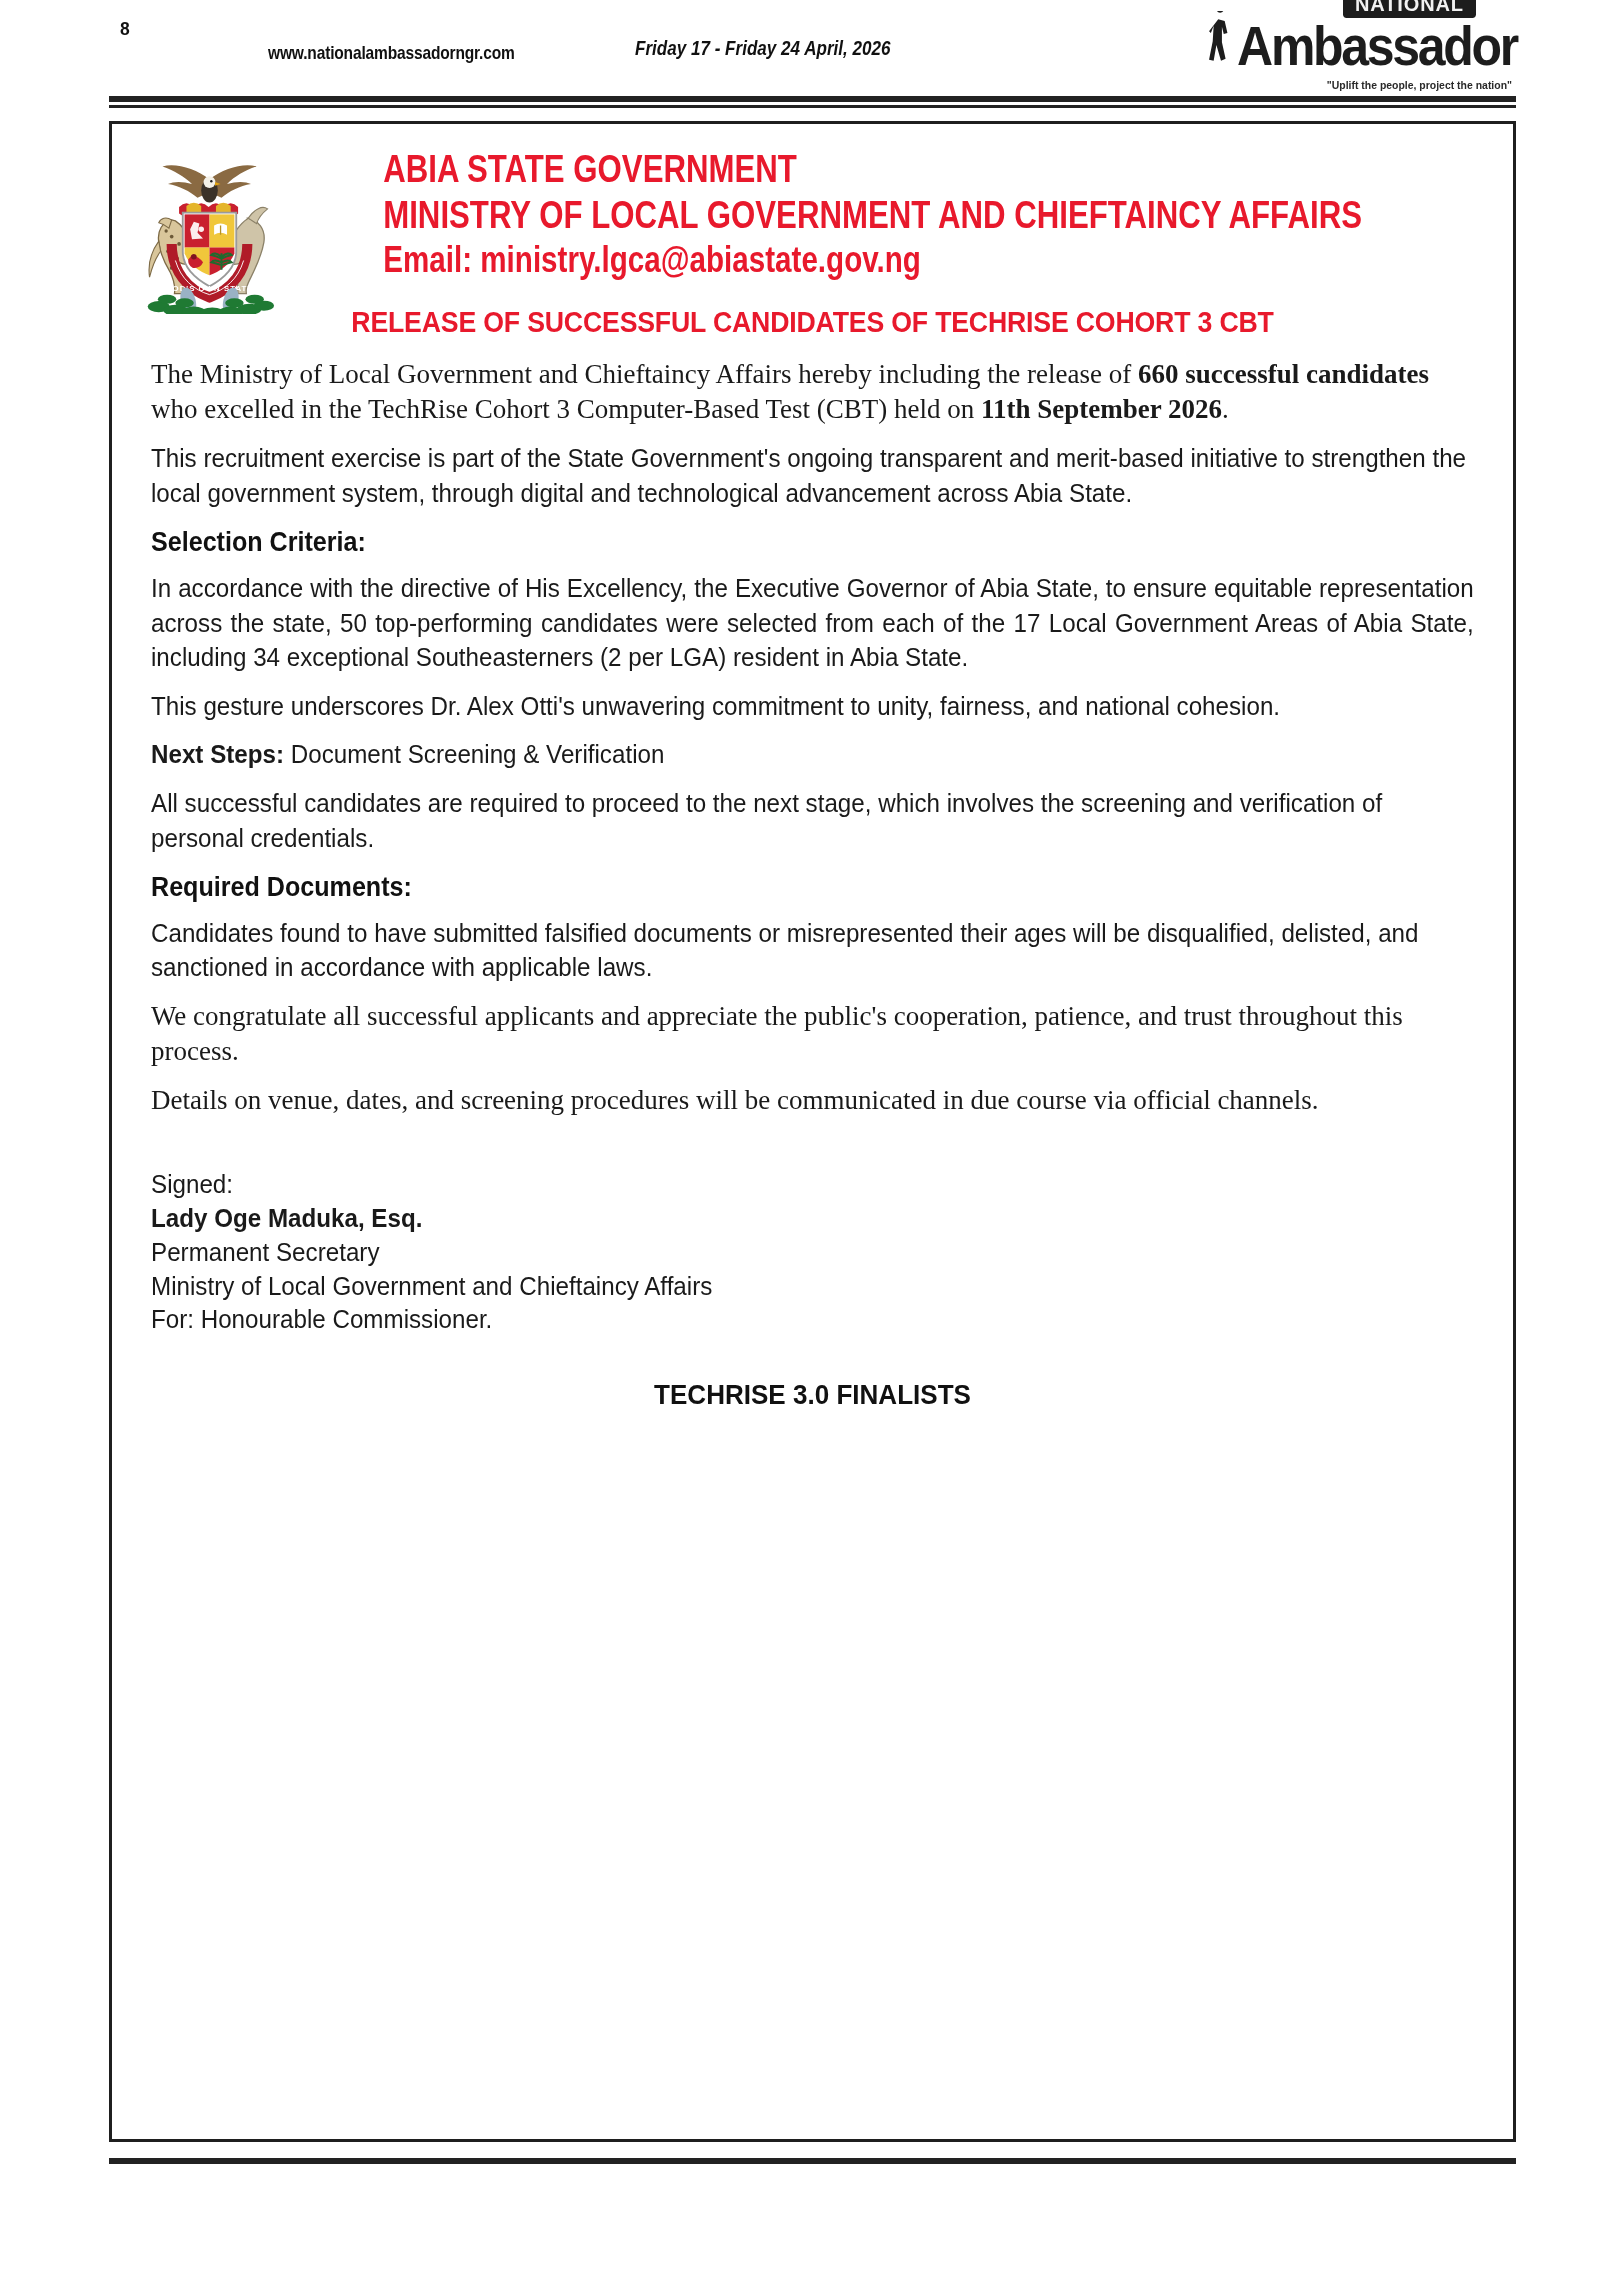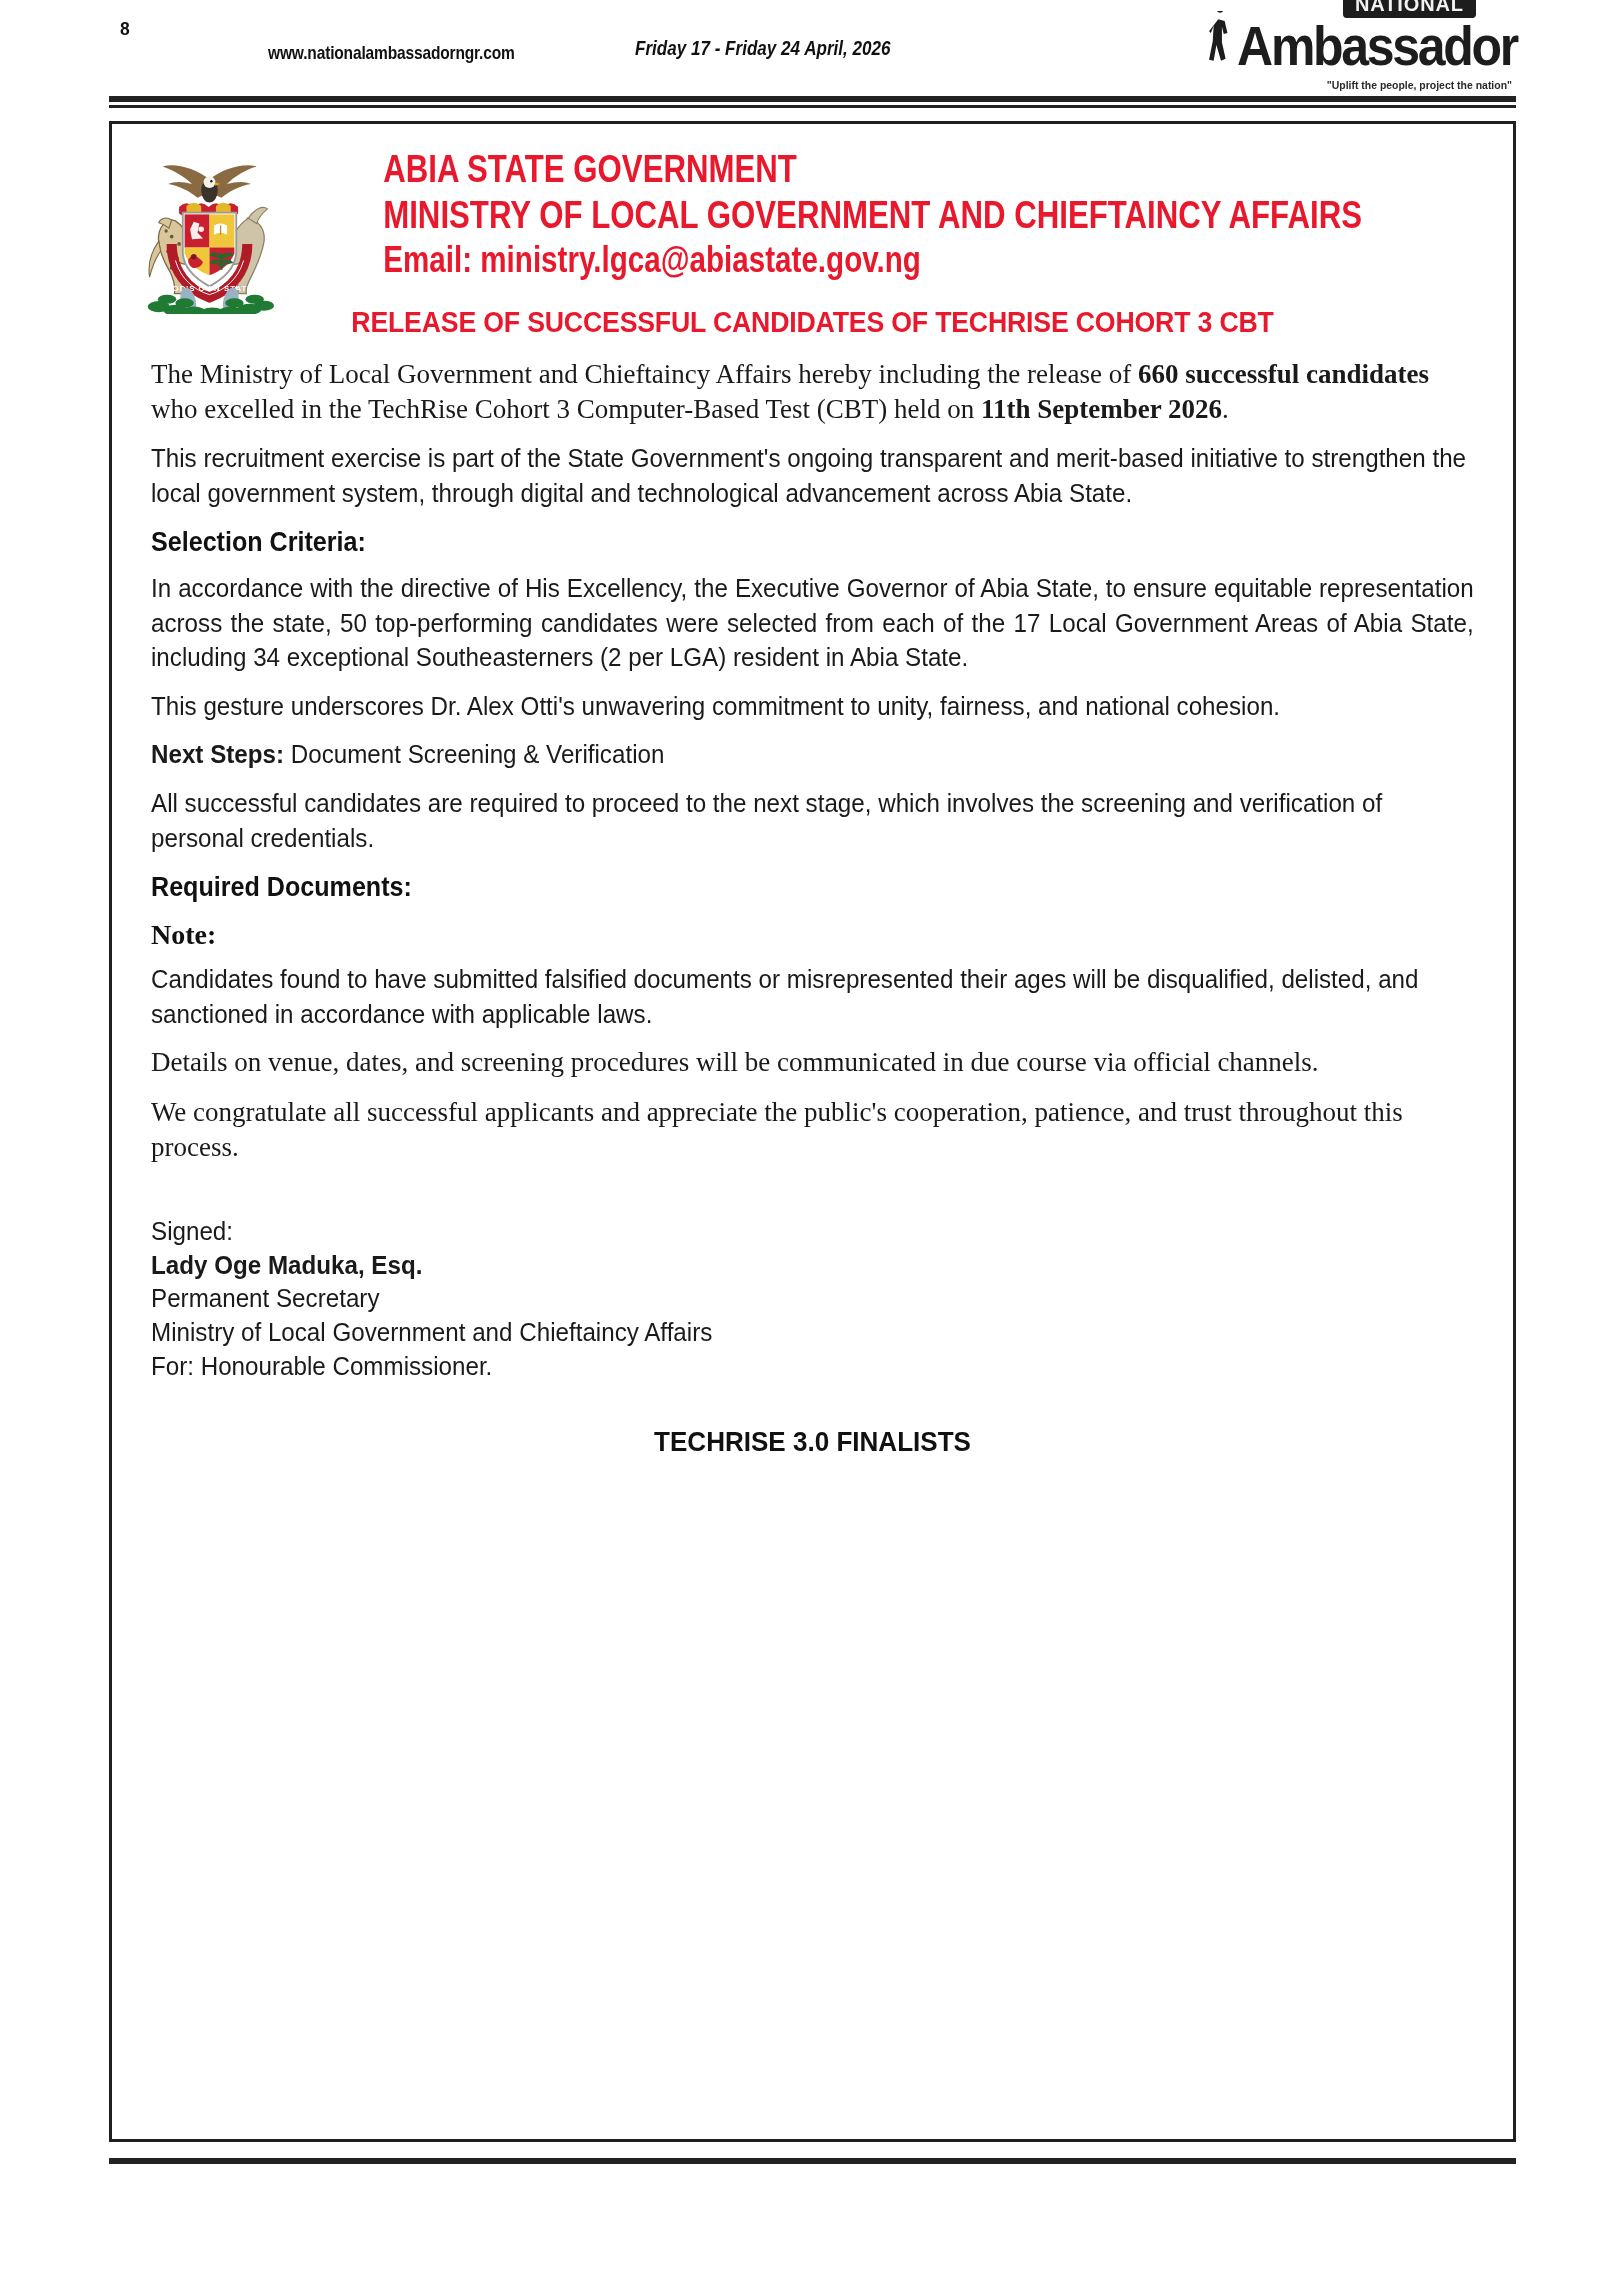--- a/index.html
+++ b/index.html
@@ -387,27 +387,26 @@
 
     <p class="sans-p">This gesture underscores Dr. Alex Otti's unwavering commitment to unity, fairness, and national cohesion.</p>
 
     <p class="sans-p"><span class="inline-head">Next Steps:</span><span> Document Screening &amp; Verification</span></p>
 
     <p class="sans-p">All successful candidates are required to proceed to the next stage, which involves the screening and verification of personal credentials.</p>
 
     <div class="sans-head">Required Documents:</div>
 
 
-    <div class="serif-head">Note:</div>
 
     <p class="sans-p">Candidates found to have submitted falsified documents or misrepresented their ages will be disqualified, delisted, and sanctioned in accordance with applicable laws.</p>
 
+    <p class="serif-p">We congratulate all successful applicants and appreciate the public's cooperation, patience, and trust throughout this process.</p>
+
     <p class="serif-p">Details on venue, dates, and screening procedures will be communicated in due course via official channels.</p>
-
-    <p class="serif-p">We congratulate all successful applicants and appreciate the public's cooperation, patience, and trust throughout this process.</p>
 
     <div class="sig-block">
       <div>Signed:</div>
       <div class="sig-name">Lady Oge Maduka, Esq.</div>
       <div>Permanent Secretary</div>
       <div>Ministry of Local Government and Chieftaincy Affairs</div>
       <div>For: Honourable Commissioner.</div>
     </div>
 
     <div class="finalists">TECHRISE 3.0 FINALISTS</div>

